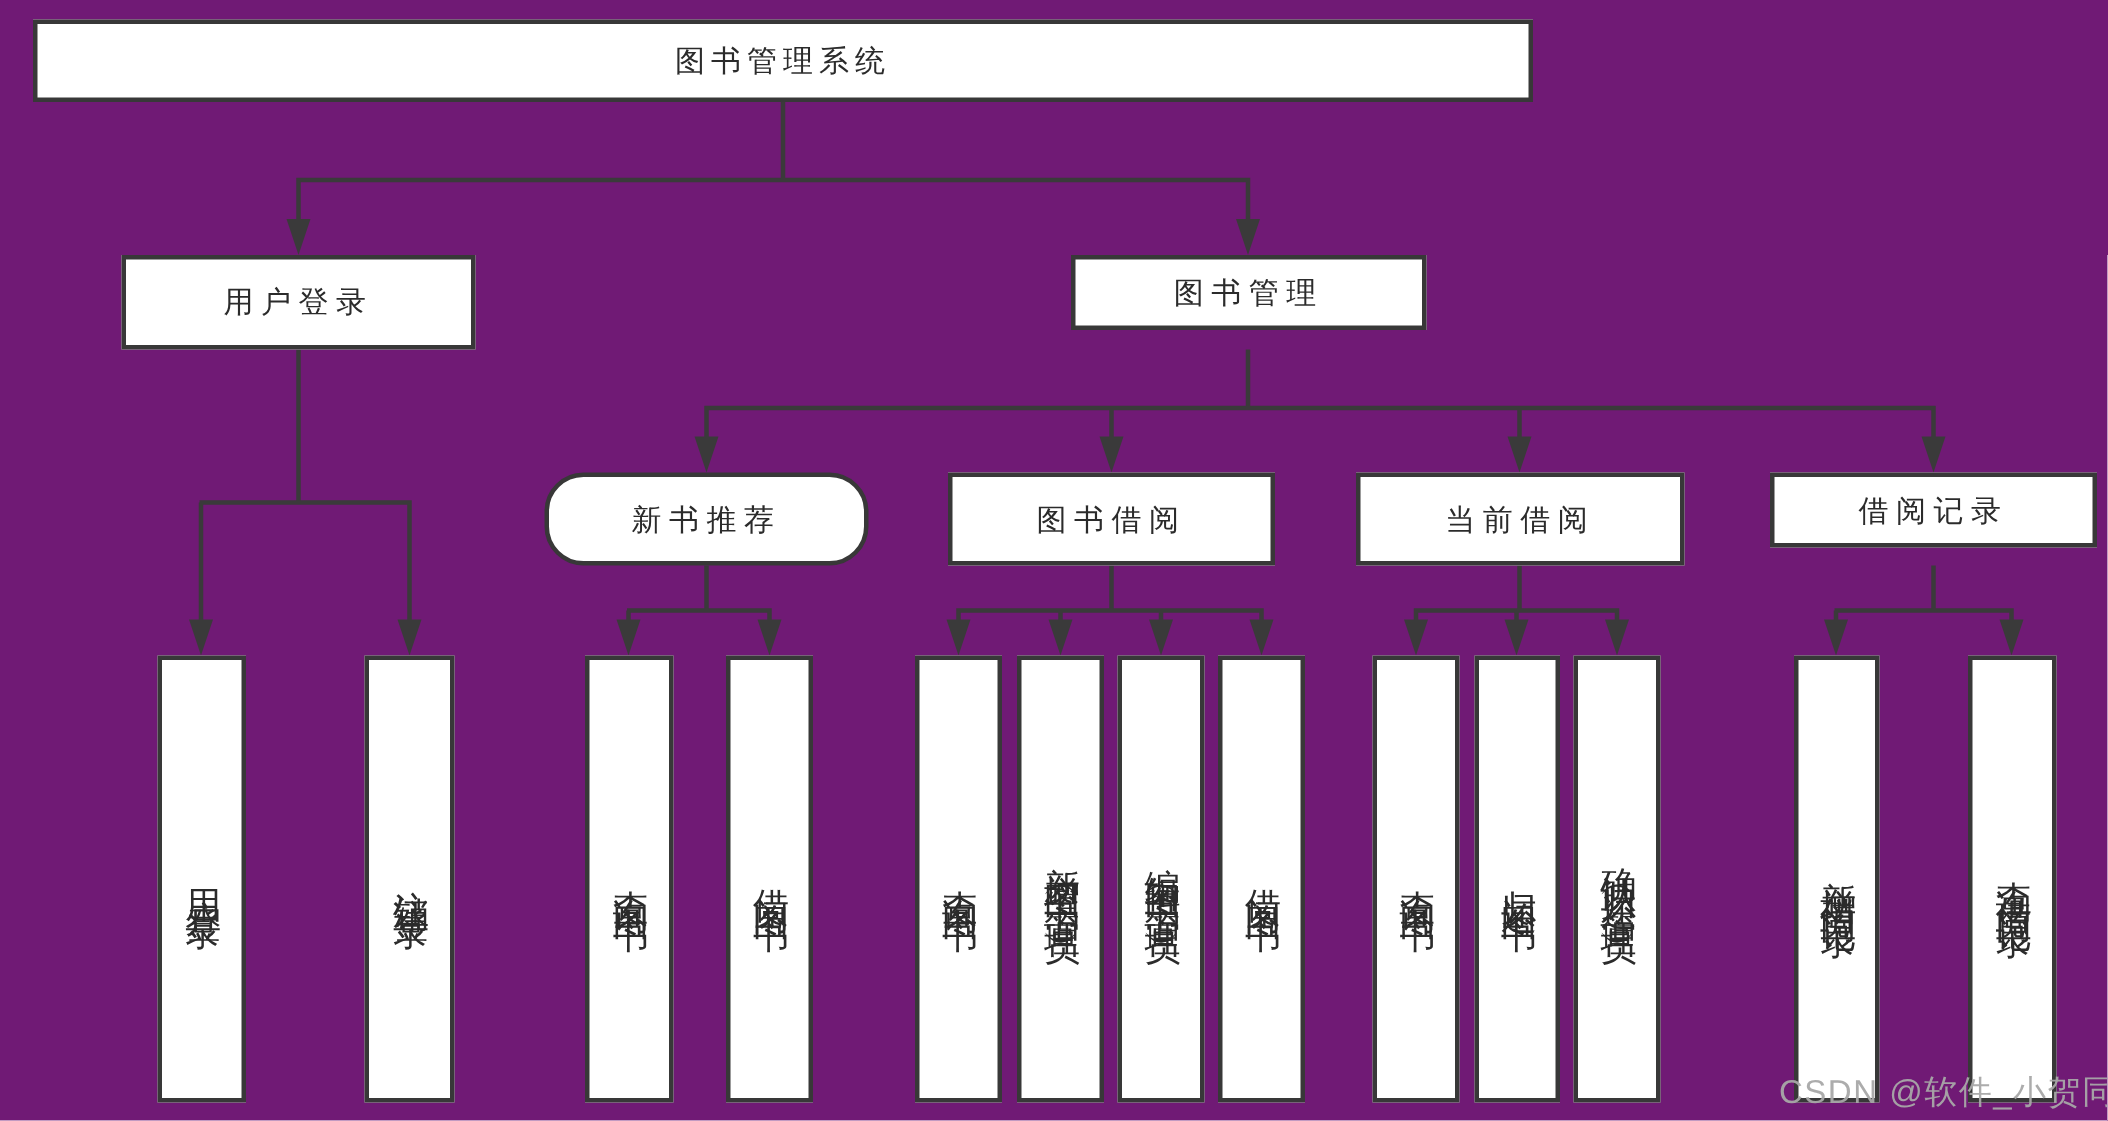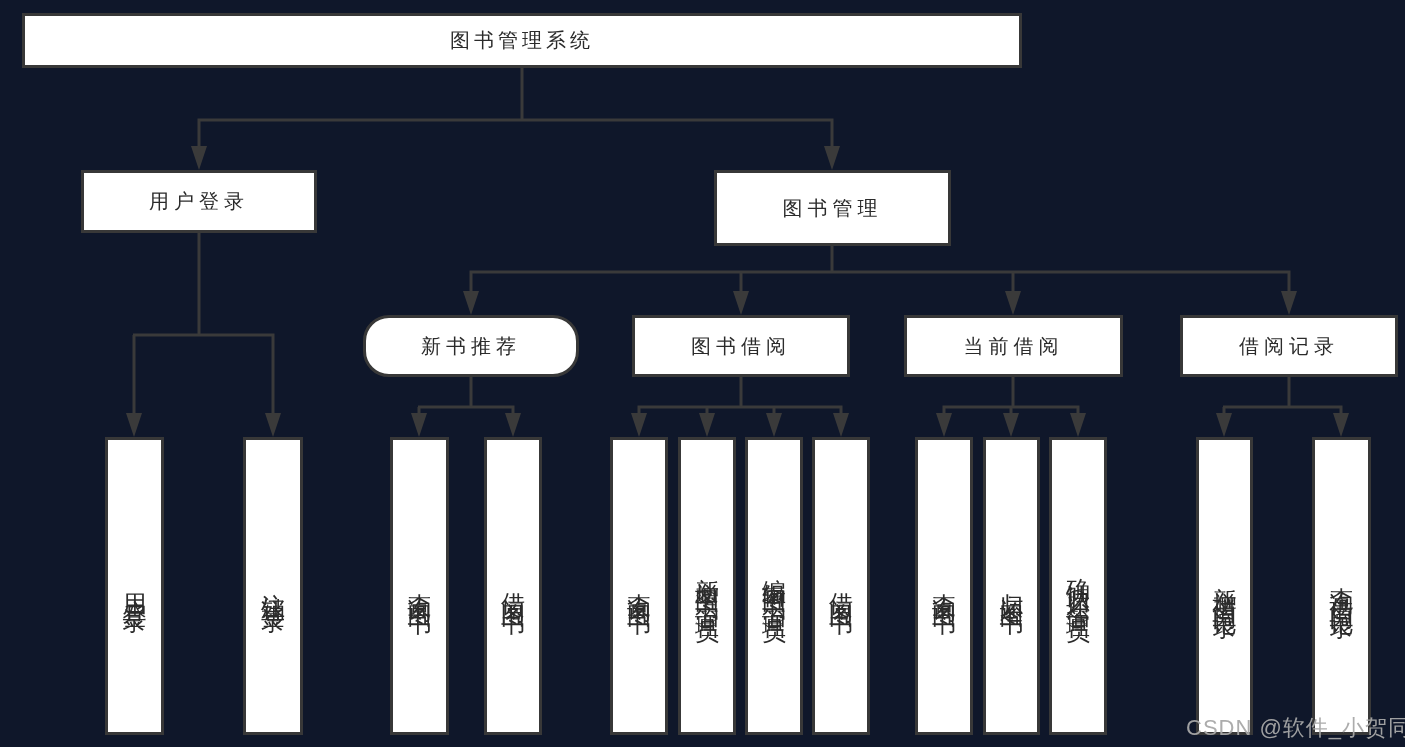--- a/index.html
+++ b/index.html
@@ -1,20 +1,20 @@
 <!DOCTYPE html>
 <html><head>
 <meta charset="utf-8">
 <style>
   html, body { margin: 0; padding: 0; background: #ffffff; }
   .stage {
     position: relative;
     width: 1405px;
     height: 747px;
-    background: #0f172a;
+    background: #701a75;
     font-family: "Liberation Sans", "DejaVu Sans", sans-serif;
     color: #2b2b2b;
     overflow: hidden;
   }
   svg.wires { position: absolute; left: 0; top: 0; z-index: 0; }
   svg.wires path.line { stroke: #3a3a3a; stroke-width: 3; fill: none; }
   svg.wires path.arrow { fill: #3a3a3a; stroke: none; }
 
   .box {
     position: absolute;
@@ -33,25 +33,25 @@
     text-orientation: mixed;
     font-size: 24px;
     letter-spacing: 6px;
     line-height: 1;
     white-space: nowrap;
   }
 
   
   #n-root  { left: 22px;  top: 13px;  width: 1000px; height: 55px; }
   #n-ul    { left: 81px;  top: 170px; width: 236px;  height: 63px; }
-  #n-bm    { left: 714px; top: 170px; width: 237px;  height: 76px; }
+  #n-bm    { left: 714px; top: 170px; width: 237px;  height: 50px; }
   #n-rec   { left: 363px; top: 315px; width: 216px;  height: 62px; border-radius: 26px; }
   #n-bb    { left: 632px; top: 315px; width: 218px;  height: 62px; }
   #n-cb    { left: 904px; top: 315px; width: 219px;  height: 62px; }
-  #n-br    { left: 1180px;top: 315px; width: 218px;  height: 62px; }
+  #n-br    { left: 1180px;top: 315px; width: 218px;  height: 50px; }
 
   .leaf { top: 437px; height: 298px; }
   #l-ul-login   { left: 105px;  width: 59px; }
   #l-ul-logout  { left: 243px;  width: 60px; }
   #l-rec-query  { left: 390px;  width: 59px; }
   #l-rec-borrow { left: 484px;  width: 58px; }
   #l-bb-query   { left: 610px;  width: 58px; }
   #l-bb-add     { left: 678px;  width: 58px; }
   #l-bb-edit    { left: 745px;  width: 58px; }
   #l-bb-borrow  { left: 812px;  width: 58px; }

